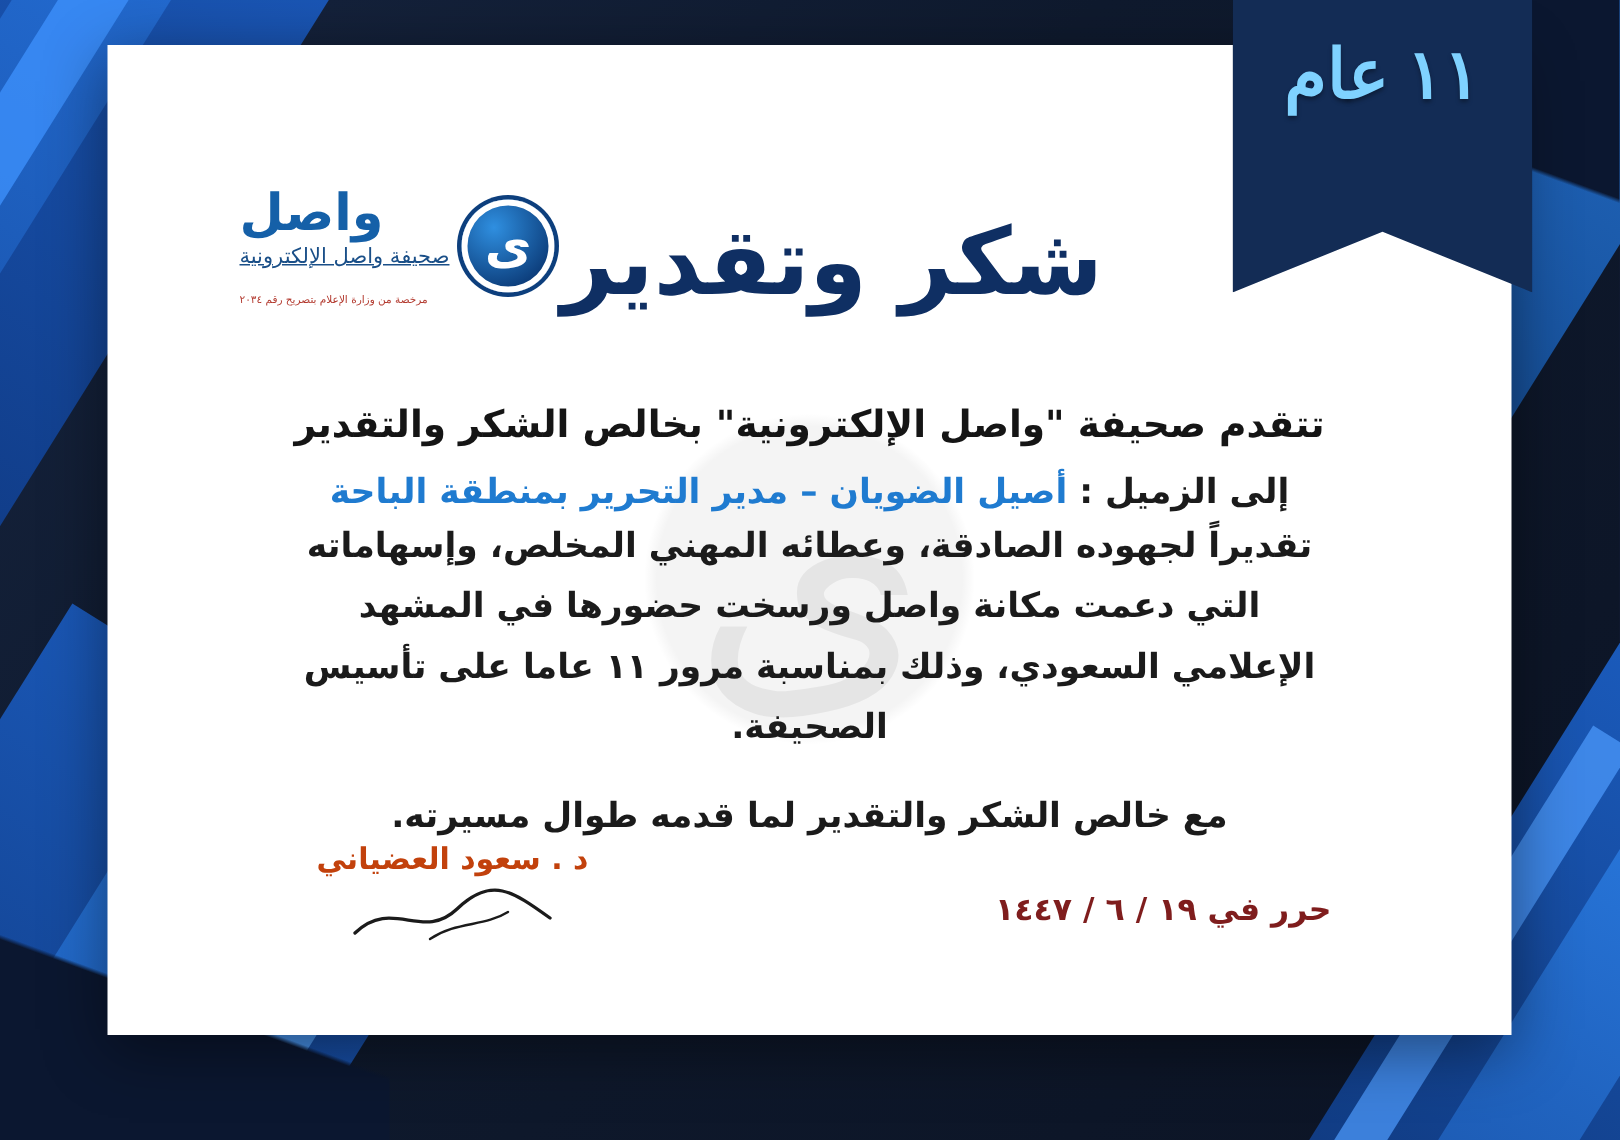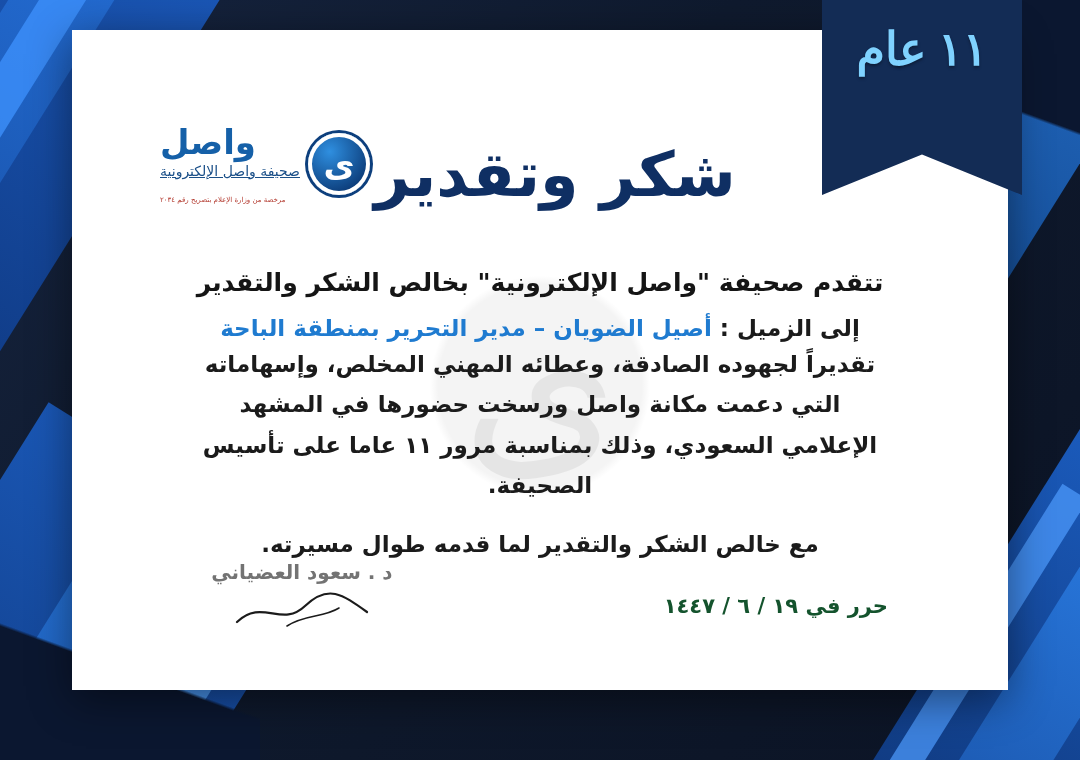--- a/index.html
+++ b/index.html
@@ -221,42 +221,42 @@
     direction: rtl;
     width: 240px;
   }
   .sign-role {
     color: #1f7bd0;
     font-size: 22px;
     font-weight: bold;
     margin-bottom: 8px;
   }
   .sign-name {
-    color: #737373;
+    color: #c2410c;
     font-size: 20px;
     font-weight: bold;
   }
   .sign-mark {
     margin-top: 4px;
     height: 44px;
     display: flex;
     align-items: center;
     justify-content: center;
     color: #1b1b1b;
   }
 
   
   .date {
     position: absolute;
     right: 120px;
     bottom: 72px;
     direction: rtl;
     font-size: 21px;
     font-weight: bold;
-    color: #14532d;
+    color: #7f1d1d;
     font-family: "DejaVu Sans", sans-serif;
   }
 </style>
 </head>
 <body>
 
 <div id="stage">
 
   <div class="bg-base"></div>
   <div class="ribbon r1"></div>

